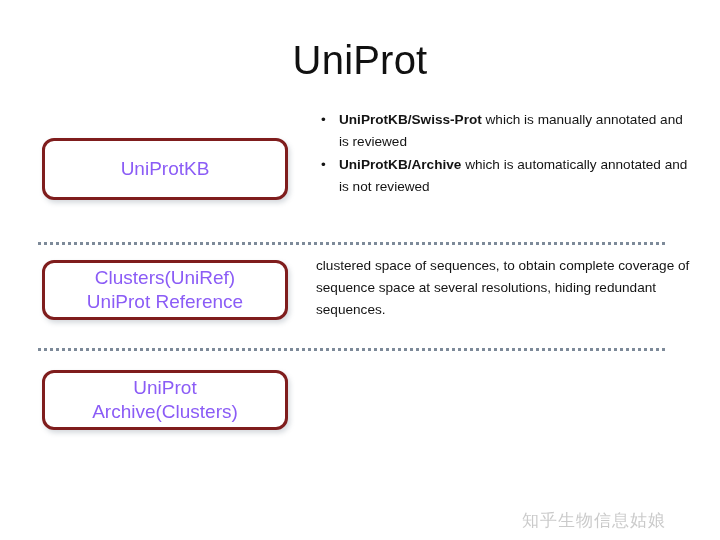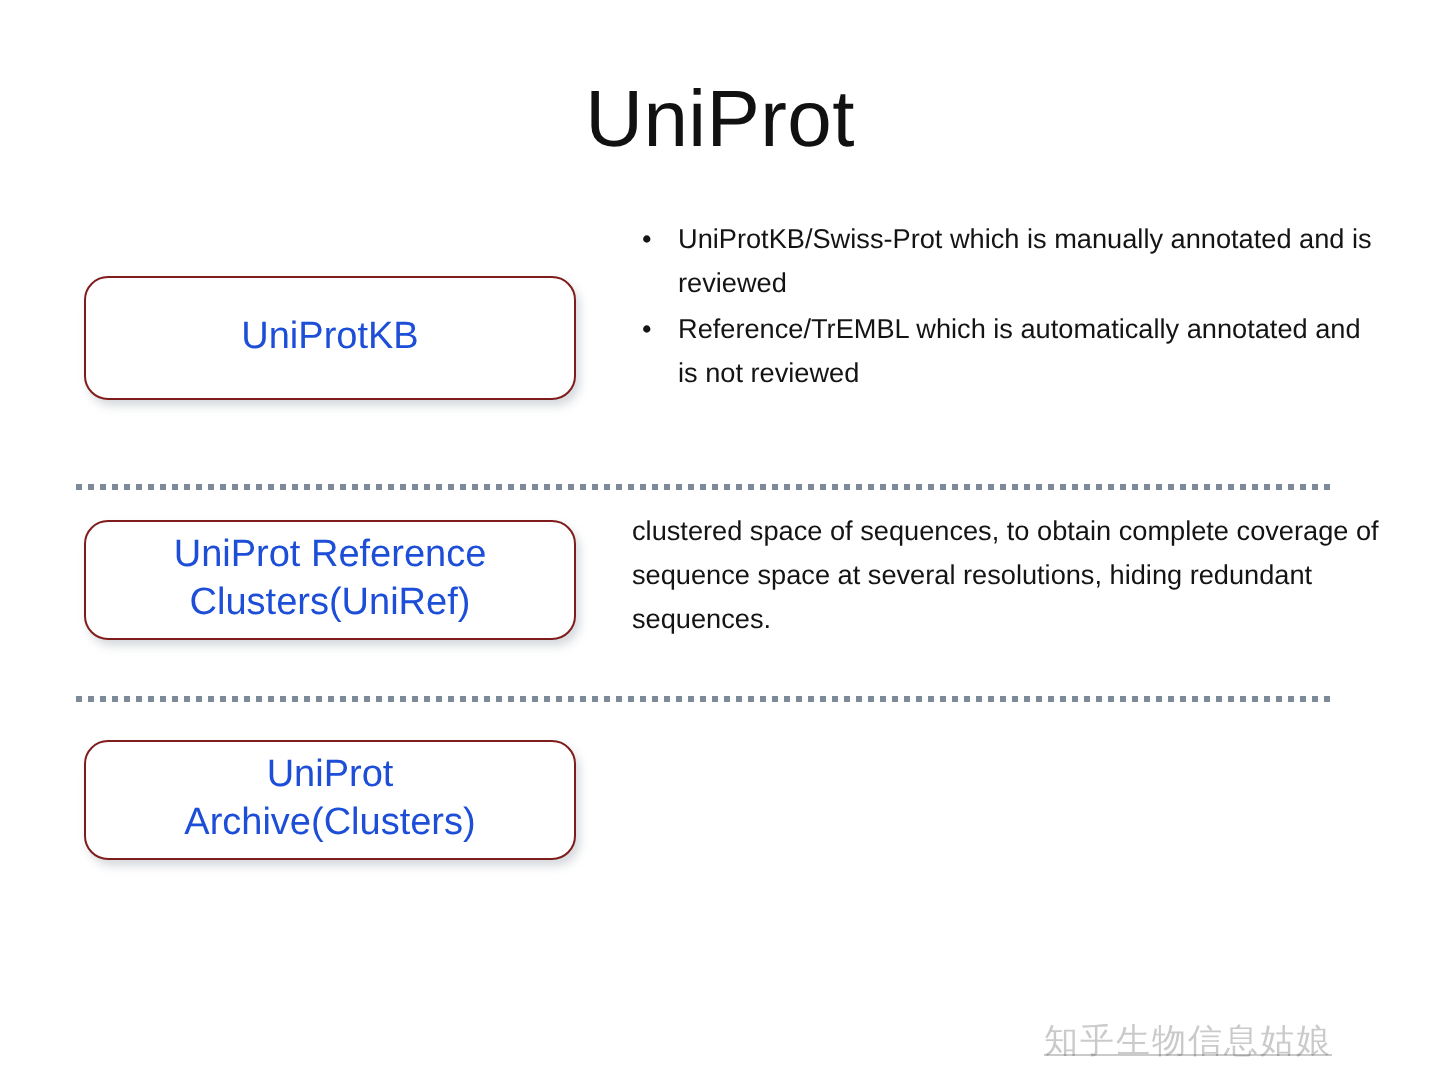--- a/index.html
+++ b/index.html
@@ -46,29 +46,29 @@
   .row-uniref{ top: 250px; height: 90px; }
   .row-uniparc{ top: 360px; height: 80px; }
 
   
   .box {
     position: absolute;
     left: 42px;
     width: 246px;
     box-sizing: border-box;
     background: #ffffff;
-    border: 1px solid #7f1d1d;
+    border: 3px solid #7f1d1d;
     border-radius: 12px;
     box-shadow: 2px 3px 5px rgba(120, 132, 146, 0.30);
     display: flex;
     align-items: center;
     justify-content: center;
     text-align: center;
     font-size: 19px;
-    color: #1d4ed8;
+    color: #8b5cf6;
     line-height: 1.25;
     padding: 4px 8px;
   }
   .box-kb     { top: 38px;  height: 62px; }
   .box-uniref { top: 10px;  height: 60px; }
   .box-uniparc{ top: 10px;  height: 60px; }
 
   .box-line { display: block; }
 
   
@@ -100,21 +100,21 @@
   }
   .bullets li .bullet-dot {
     position: absolute;
     left: 5px;
     top: 0;
     font-size: 13.6px;
     line-height: 1.62;
     color: #141414;
   }
   .bullets li .term {
-    font-weight: normal;
+    font-weight: bold;
   }
   .bullets li .rest {
     font-weight: normal;
   }
 
   
   .divider {
     position: absolute;
     left: 38px;
     width: 630px;
@@ -130,21 +130,20 @@
   .watermark {
     position: absolute;
     right: 14px;
     bottom: 8px;
     font-size: 17px;
     letter-spacing: 1px;
     color: rgba(95, 95, 95, 0.33);
     font-family: "DejaVu Sans", sans-serif;
     user-select: none;
     white-space: nowrap;
-    text-decoration: underline;
   }
 </style>
 </head>
 <body>
 
 <div class="slide">
 
   <div class="slide-title">UniProt</div>
 
   <div class="row row-kb">
@@ -153,34 +152,34 @@
       <span class="box-line">UniProtKB</span>
     </div>
 
     <div class="desc desc-kb">
 
       <ul class="bullets">
         <li>
           <span class="bullet-dot">•</span><span class="term">UniProtKB/Swiss-Prot</span><span class="rest"> which is manually annotated and is reviewed</span>
         </li>
         <li>
-          <span class="bullet-dot">•</span><span class="term">Reference/TrEMBL</span><span class="rest"> which is automatically annotated and is not reviewed</span>
+          <span class="bullet-dot">•</span><span class="term">UniProtKB/Archive</span><span class="rest"> which is automatically annotated and is not reviewed</span>
         </li>
       </ul>
     </div>
   </div>
 
   <div class="divider divider-1"></div>
 
   <div class="row row-uniref">
 
     <div class="box box-uniref">
       <span>
+        <span class="box-line">Clusters(UniRef)</span>
         <span class="box-line">UniProt Reference</span>
-        <span class="box-line">Clusters(UniRef)</span>
       </span>
     </div>
 
     <div class="desc desc-uniref">
       <p>clustered space of sequences, to obtain complete coverage of sequence space at several resolutions, hiding redundant sequences.</p>
     </div>
   </div>
 
   <div class="divider divider-2"></div>
 

